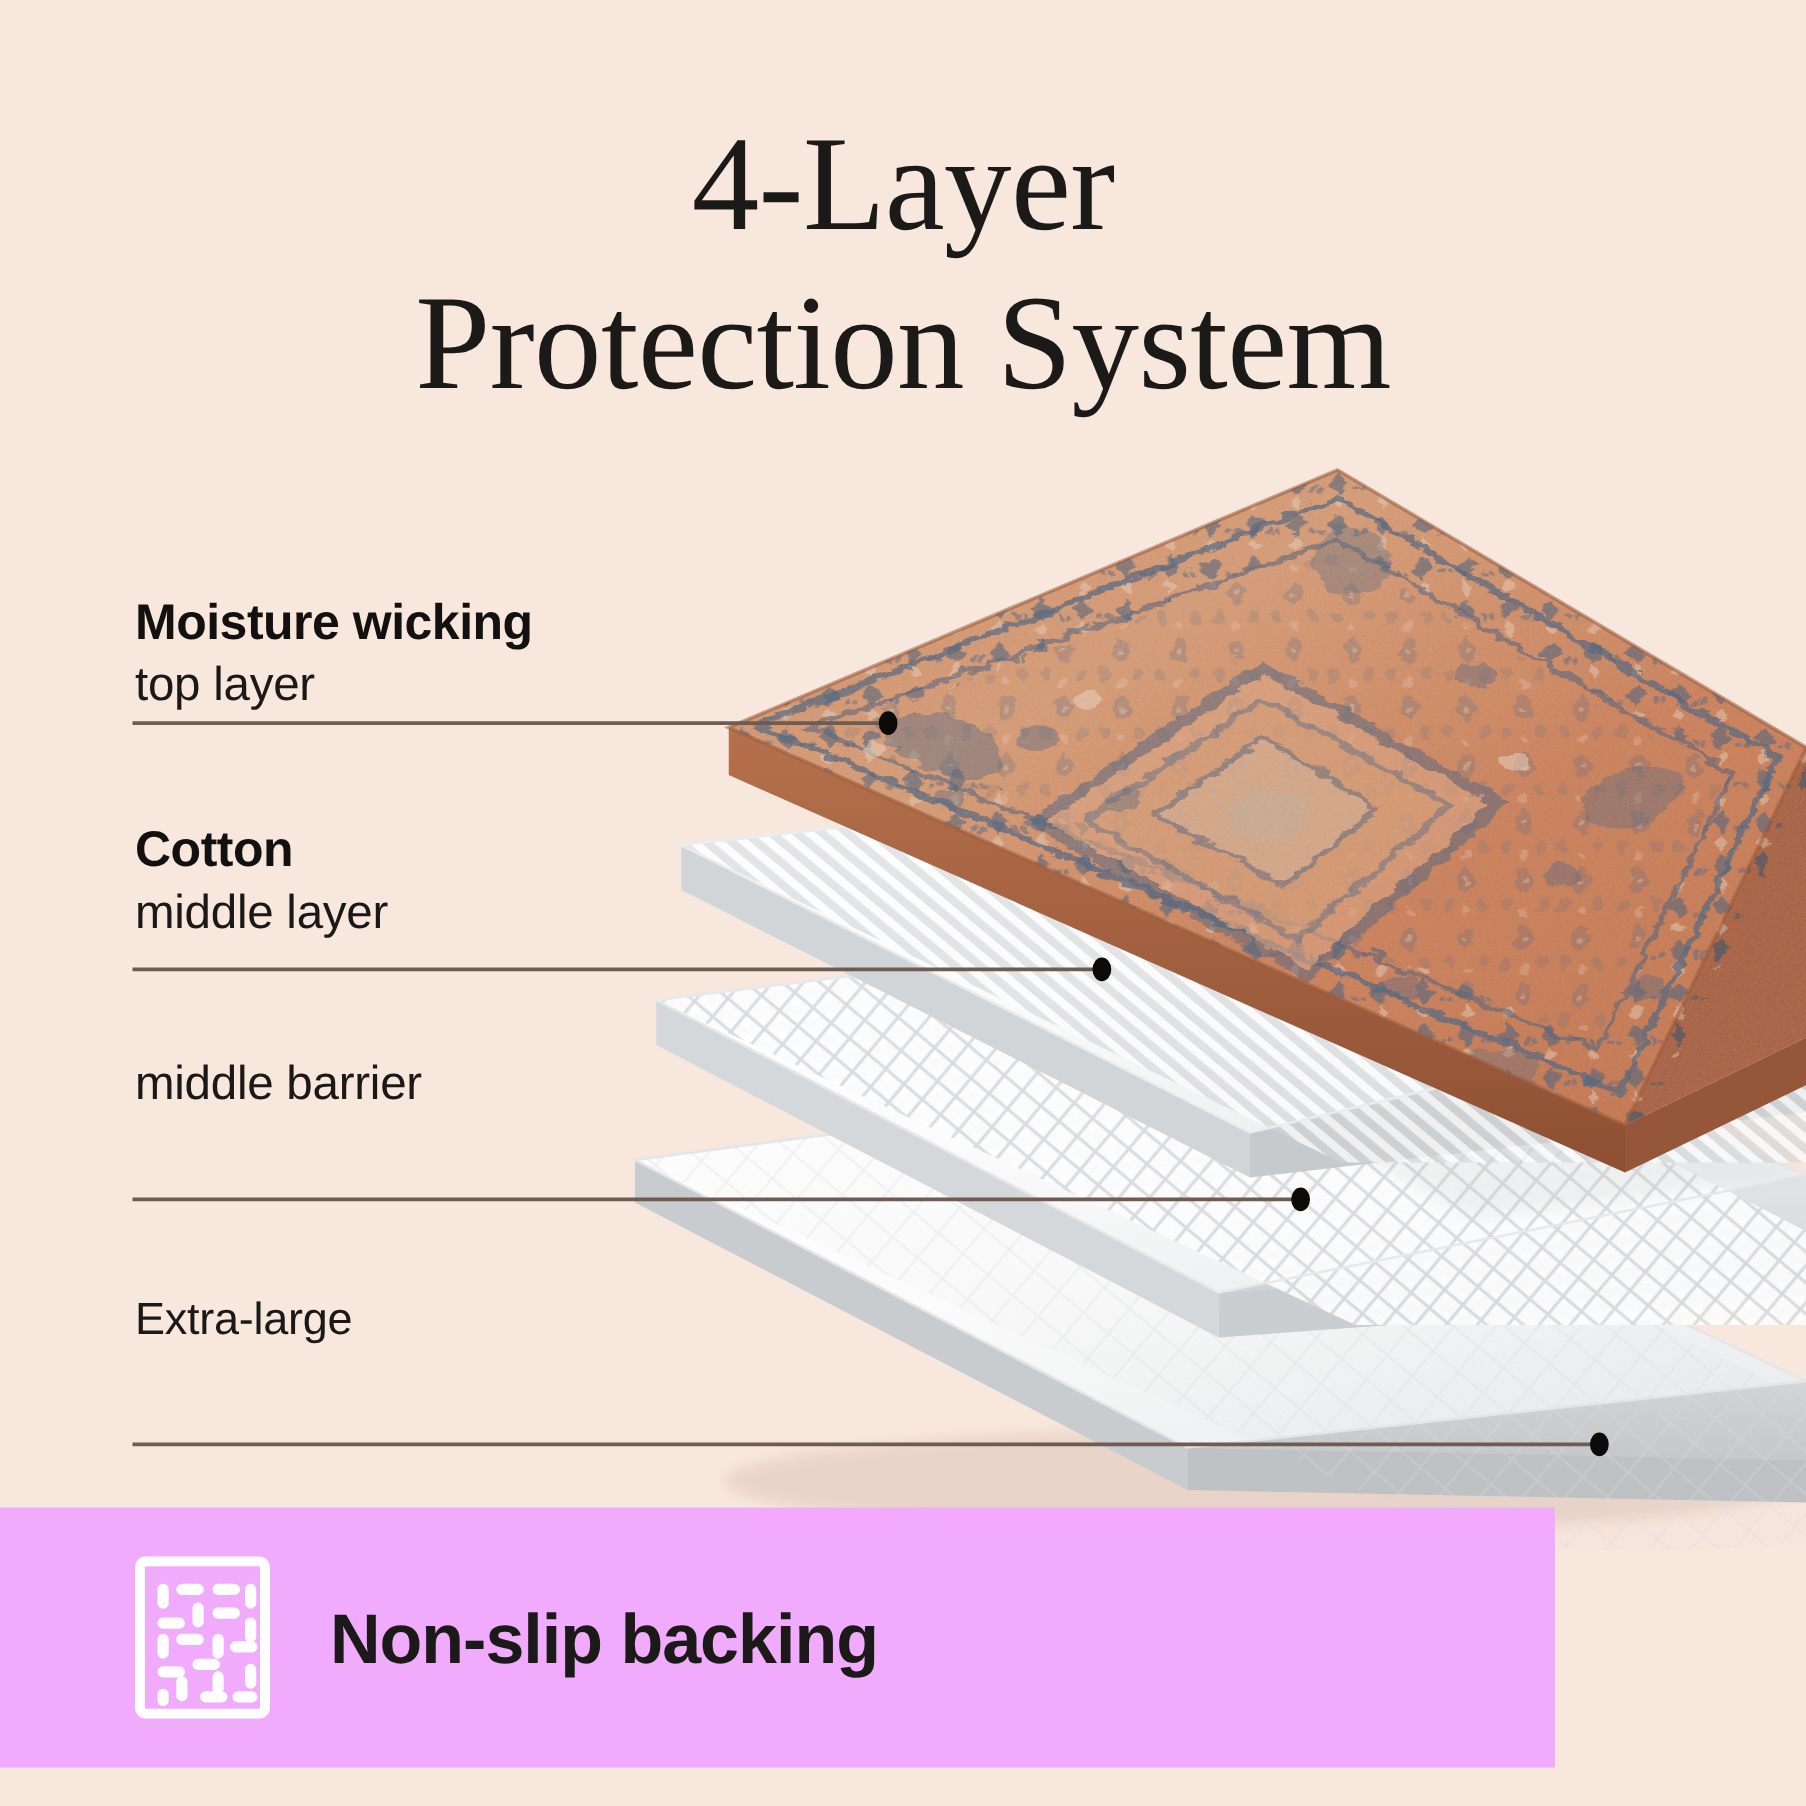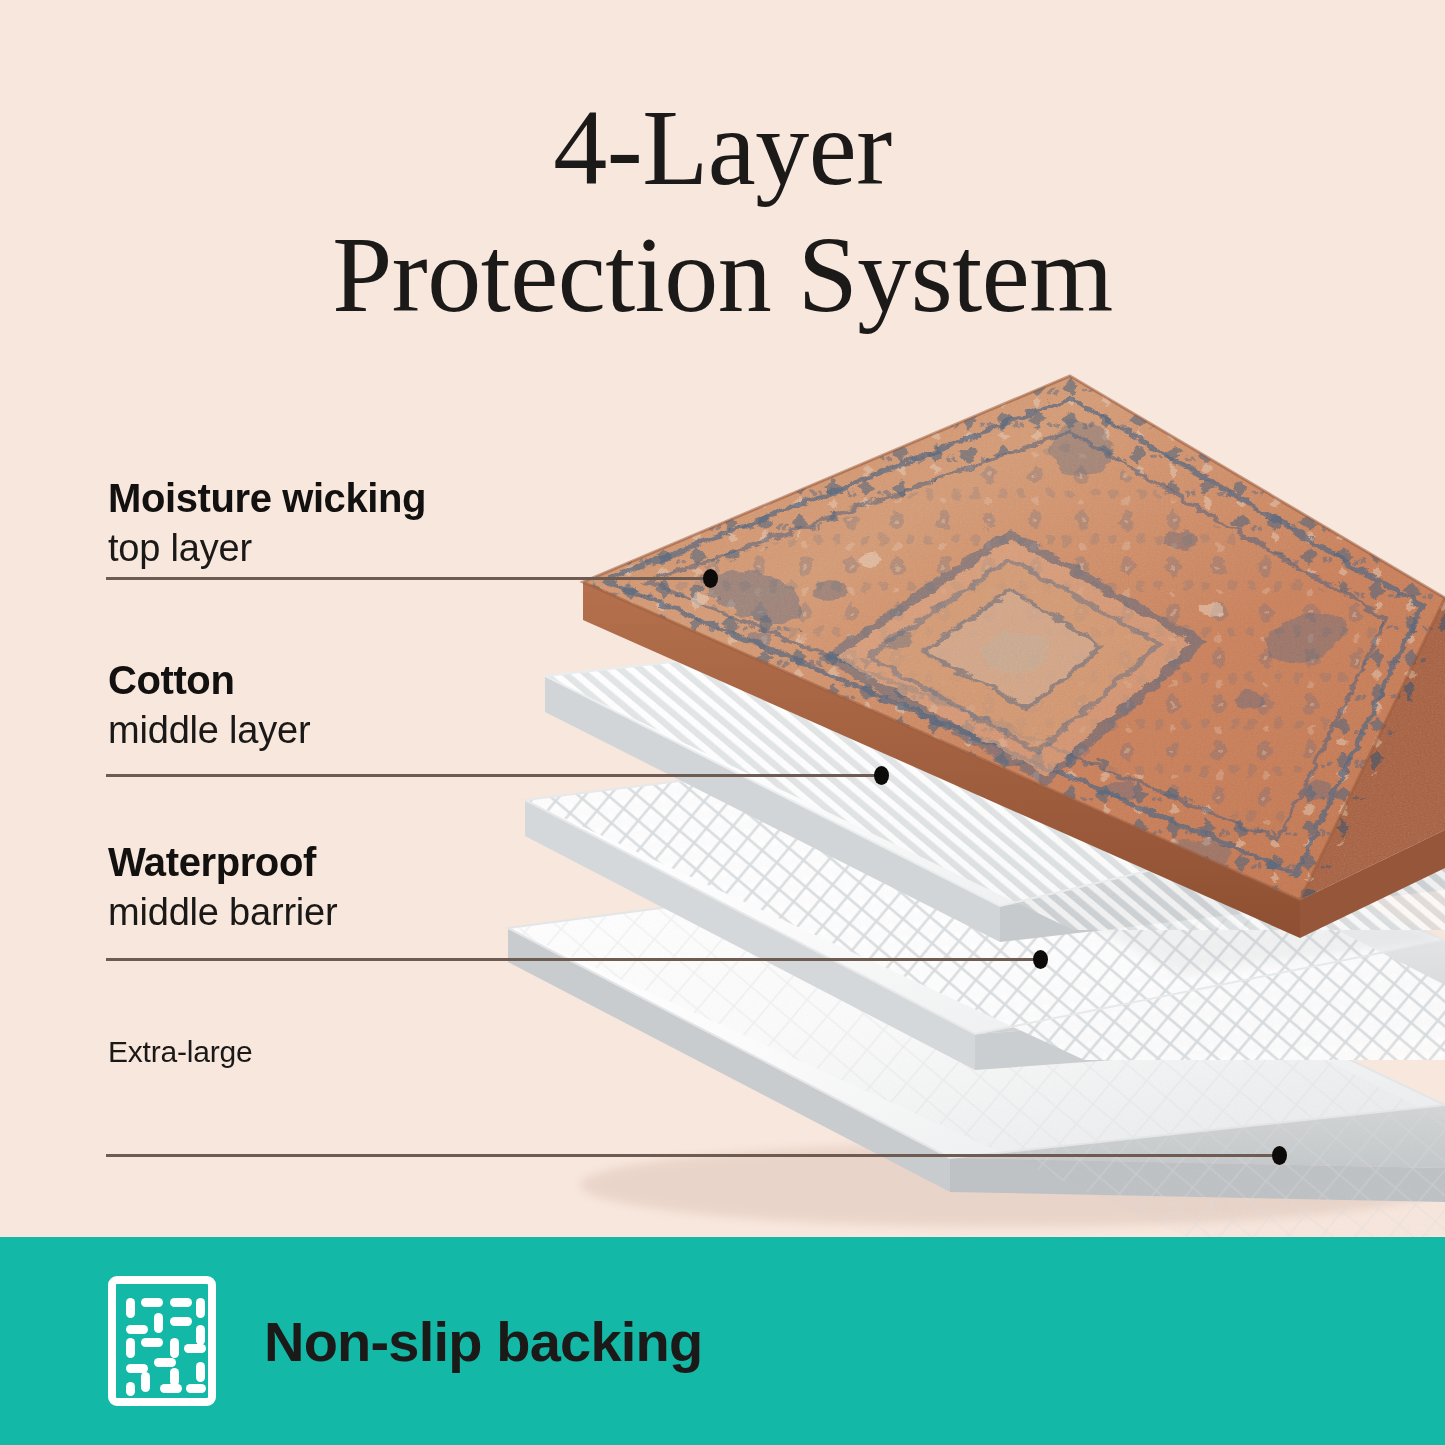--- a/index.html
+++ b/index.html
@@ -32,30 +32,30 @@
   .label{position:absolute;left:108px;}
   .lab-head{
     font-size:40px;font-weight:700;color:#121110;
     letter-spacing:-0.4px;line-height:1.12;white-space:nowrap;
   }
   .lab-sub{
     font-size:38px;font-weight:300;color:#1B1917;
     letter-spacing:-0.2px;line-height:1.18;margin-top:5px;white-space:nowrap;
   }
   .lab-sub .bold{font-weight:700;color:#121110;}
-  .lab-line1{font-size:30px;font-weight:300;color:#1B1917;letter-spacing:-0.2px;line-height:1.18;white-space:nowrap;}
+  .lab-line1{font-size:36px;font-weight:300;color:#1B1917;letter-spacing:-0.2px;line-height:1.18;white-space:nowrap;}
 
   
   .leader{position:absolute;height:3px;background:#6E5B51;left:106px;}
   .dot{position:absolute;width:15px;height:19px;border-radius:50%;background:#0C0B0A;}
 
   
   #banner{
-    position:absolute;left:0;top:1237px;width:1445px;height:208px;
-    background:#14b8a6;
+    position:absolute;left:0;top:1206px;width:1244px;height:208px;
+    background:#f0abfc;
   }
   #banner .inner{position:absolute;left:108px;top:0;height:208px;display:flex;align-items:center;}
   .grip-icon{width:108px;height:130px;flex:0 0 auto;}
   .banner-text{
     margin-left:48px;
     font-size:56px;font-weight:700;color:#1C1A18;
     letter-spacing:-0.8px;white-space:nowrap;
     font-family:"Liberation Sans", sans-serif;
   }
 </style>
@@ -284,21 +284,20 @@
   <div class="dot" style="left:703px;top:569px;"></div>
 
   <div class="label" style="top:658px;">
     <div class="lab-head">Cotton</div>
     <div class="lab-sub">middle layer</div>
   </div>
   <div class="leader" style="top:774px;width:776px;"></div>
   <div class="dot" style="left:874px;top:766px;"></div>
 
   <div class="label" style="top:840px;">
-    <div class="lab-head">Waterproof</div>
     <div class="lab-sub">middle barrier</div>
   </div>
   <div class="leader" style="top:958px;width:935px;"></div>
   <div class="dot" style="left:1033px;top:950px;"></div>
 
   <div class="label" style="top:1034px;">
     <div class="lab-line1">Extra-large</div>
   </div>
   <div class="leader" style="top:1154px;width:1174px;"></div>
   <div class="dot" style="left:1272px;top:1146px;"></div>

